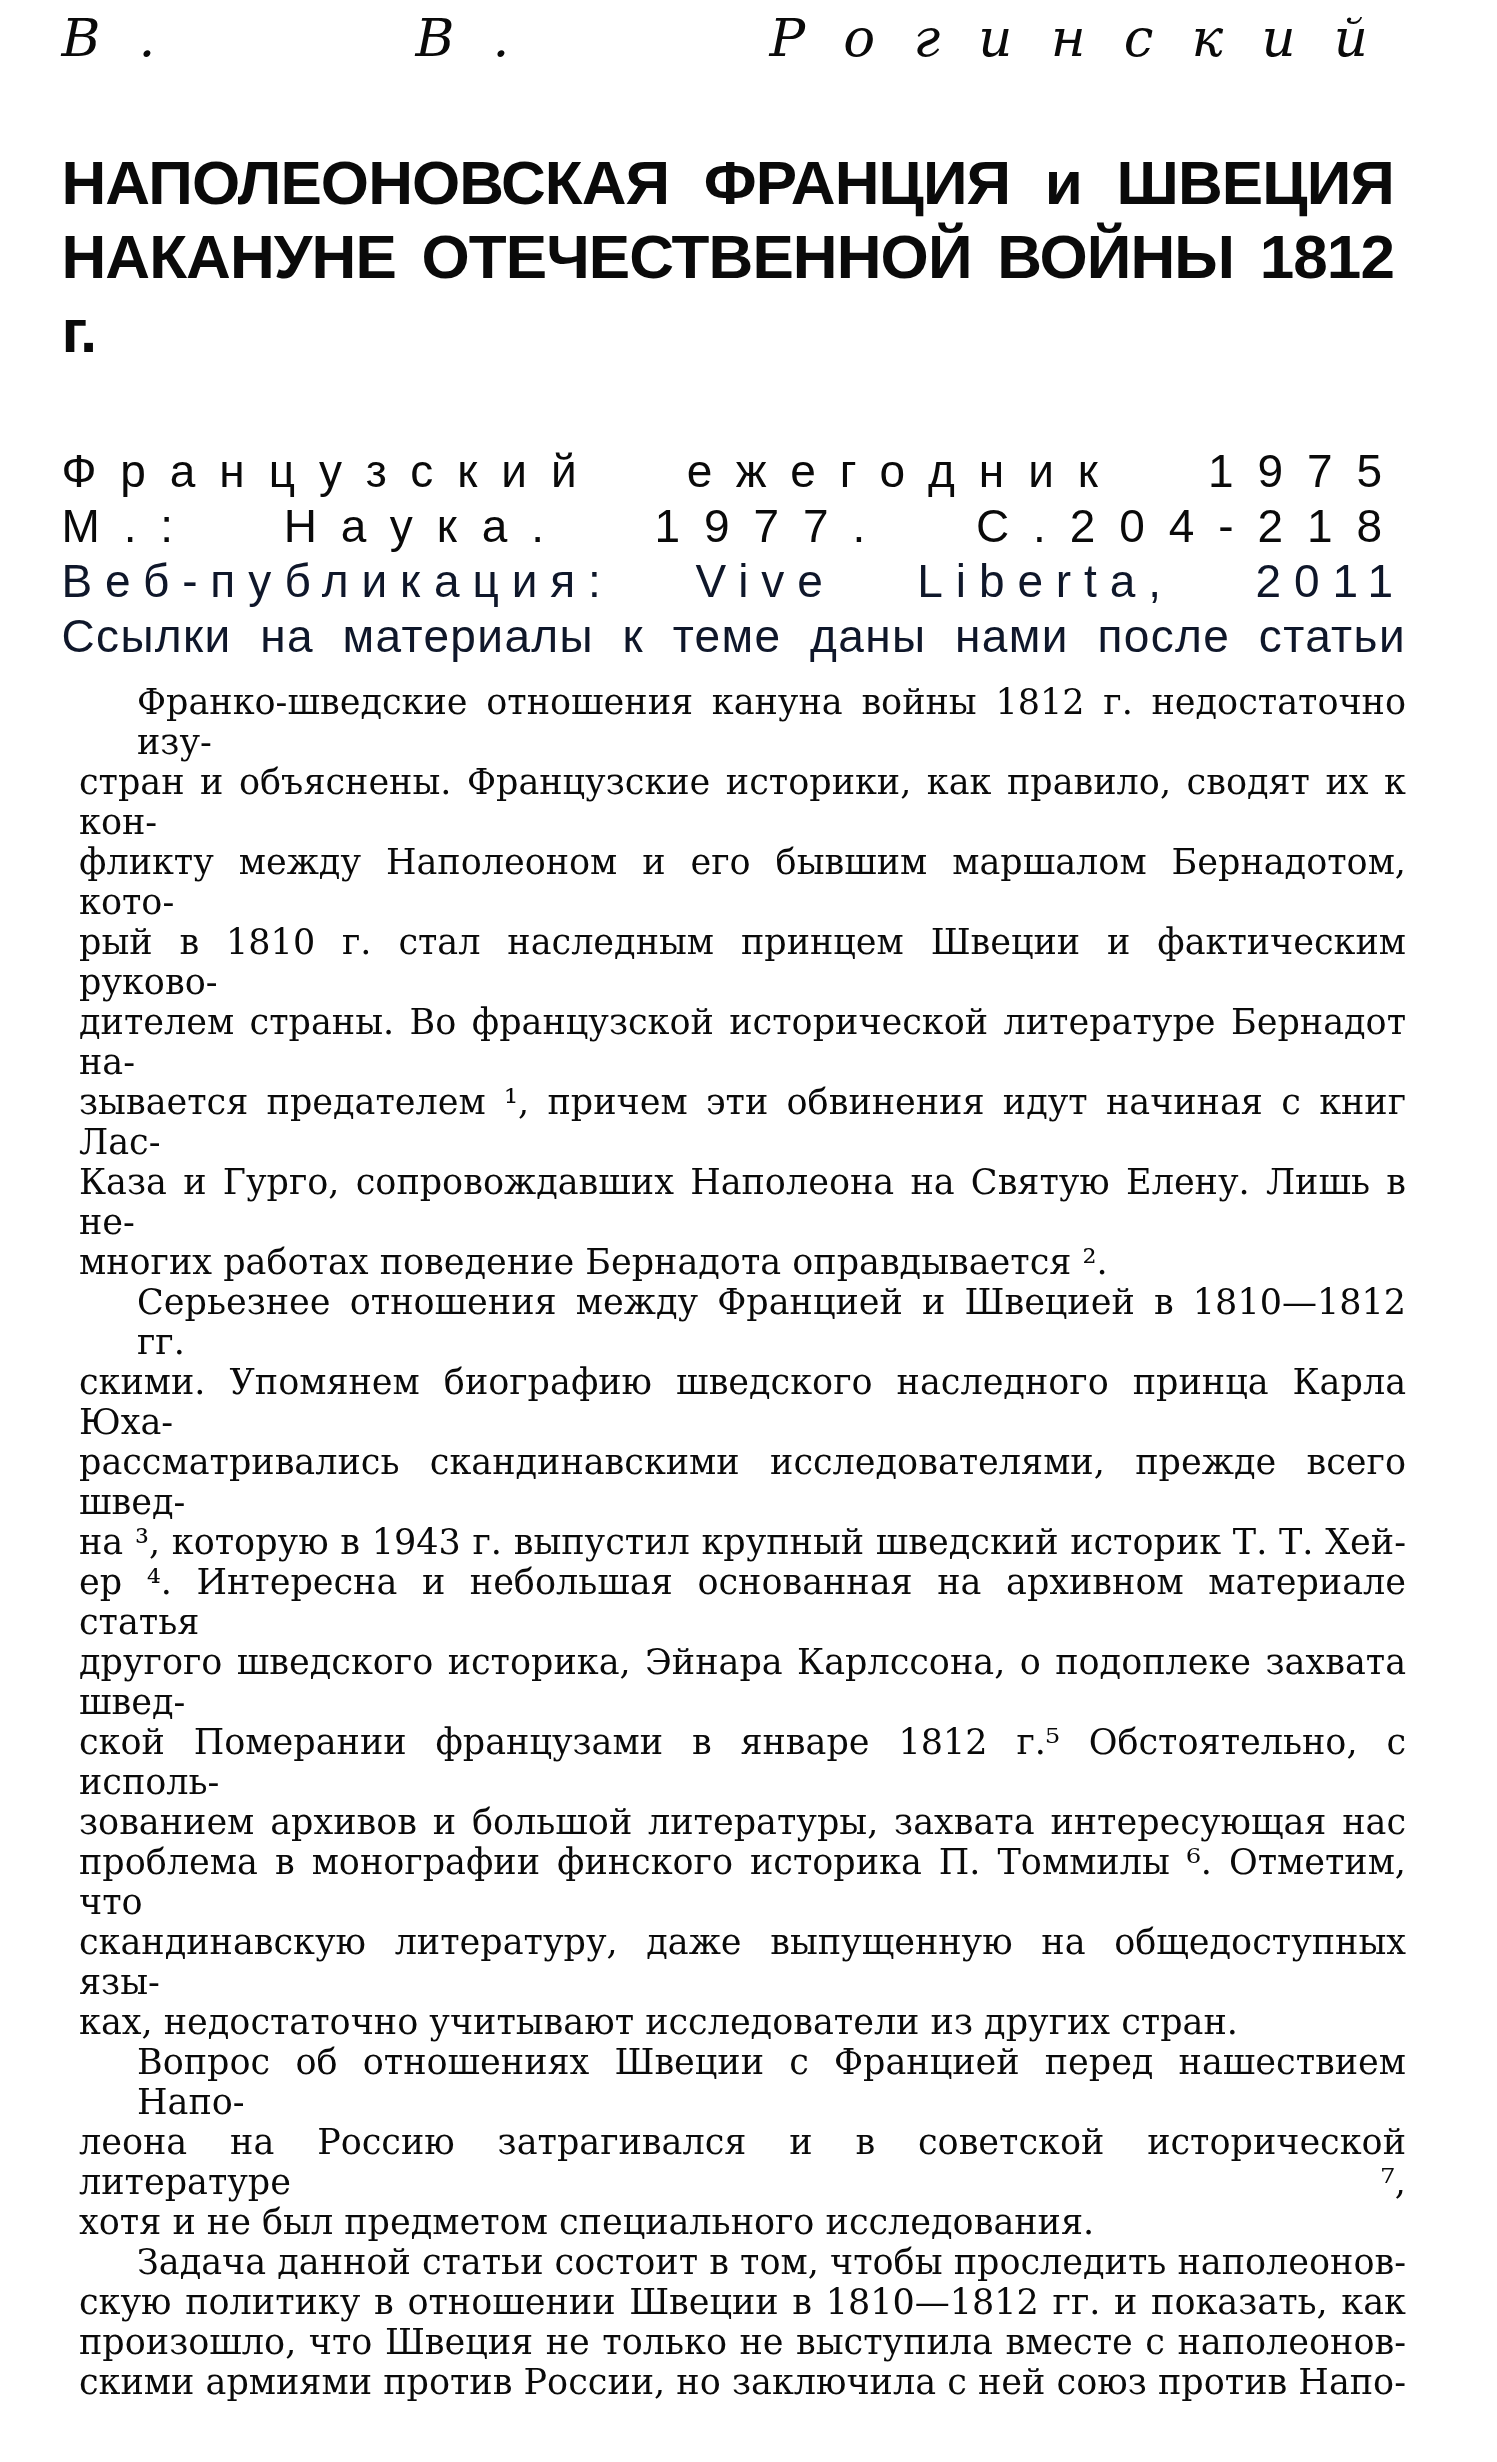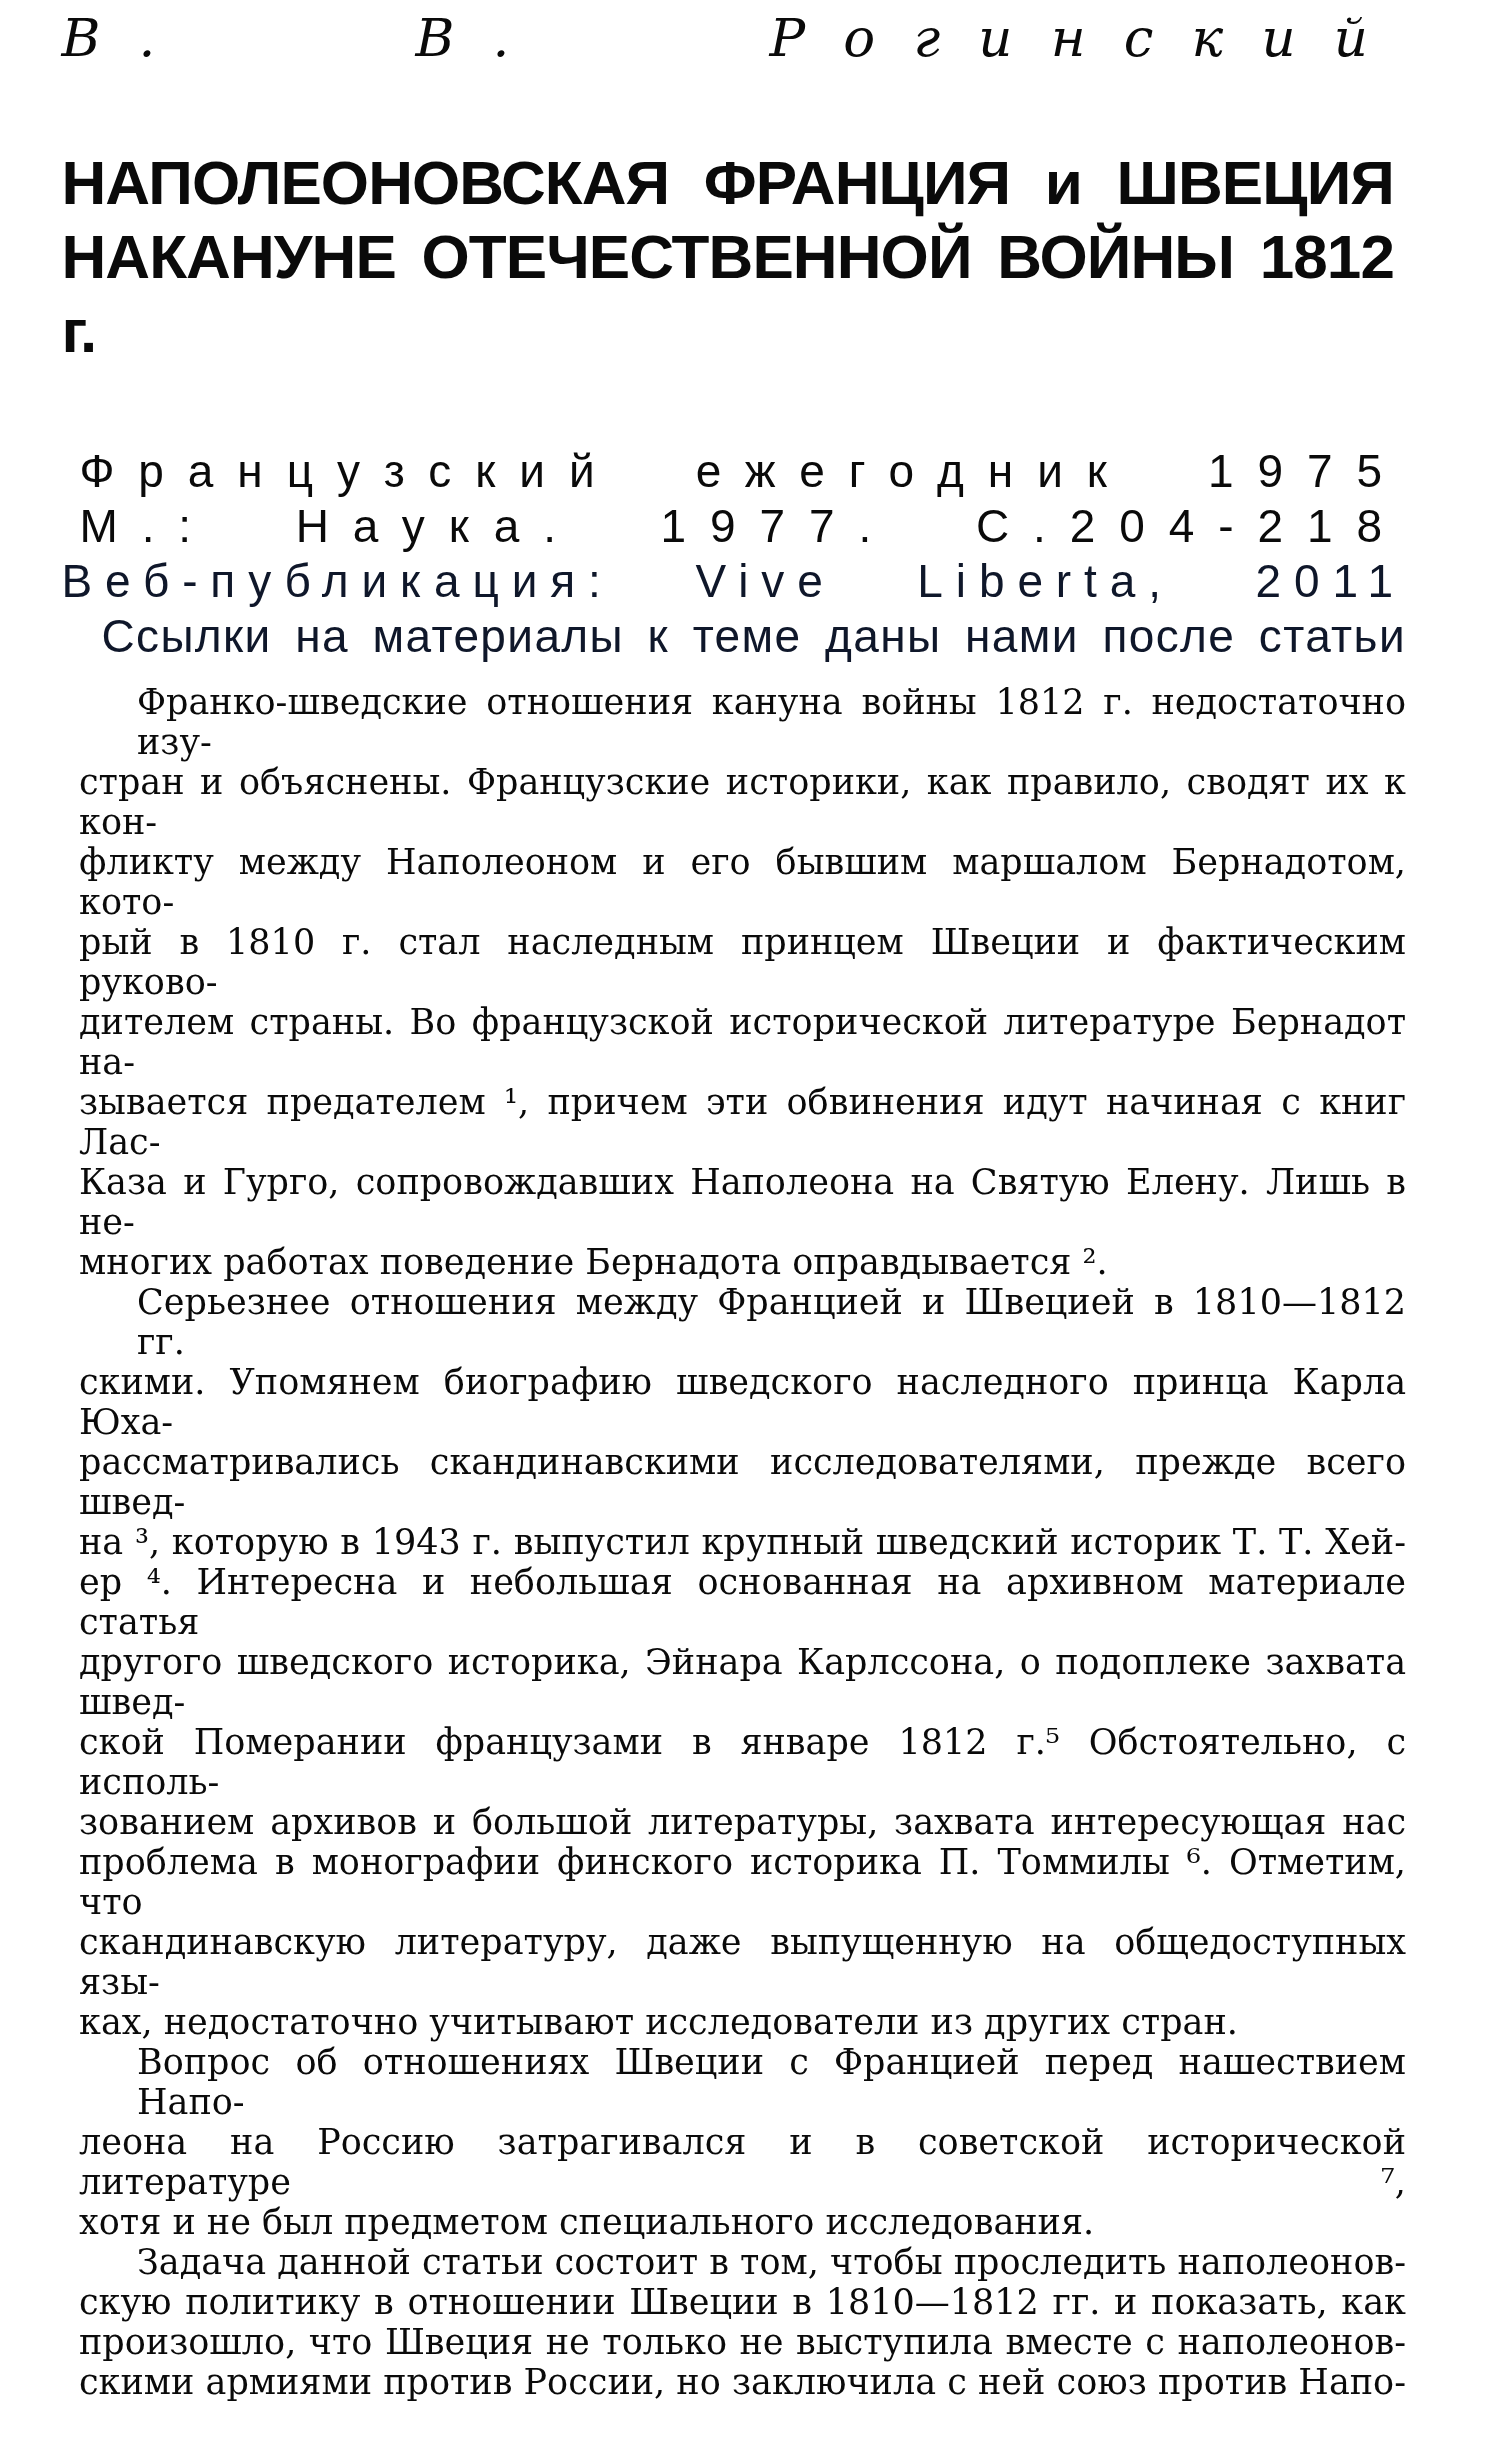--- a/index.html
+++ b/index.html
@@ -44,23 +44,23 @@
     font-family: "Liberation Sans", sans-serif;
     font-weight: 400;
   }
   .pub .pline {
     font-size: 46px;
     line-height: 55px;
     text-align: justify;
     text-align-last: justify;
     white-space: nowrap;
   }
-  .pline.sp-wide  { letter-spacing: 0.52em; margin-left: 18px; }
+  .pline.sp-wide  { letter-spacing: 0.52em; }
   .pline.sp-mid   { letter-spacing: 0.28em; }
-  .pline.sp-tight { letter-spacing: 0.03em; margin-left: 40px; }
+  .pline.sp-tight { letter-spacing: 0.03em; }
   .pline.muted    { color: #0f172a; }
   
   .body-text {
     margin-top: 18px;
     font-size: 35px;
     line-height: 40px;
   }
   .bl { min-height: 40px; }
   .jl { text-align: justify; text-align-last: justify; }
   .ll { text-align: left; }

